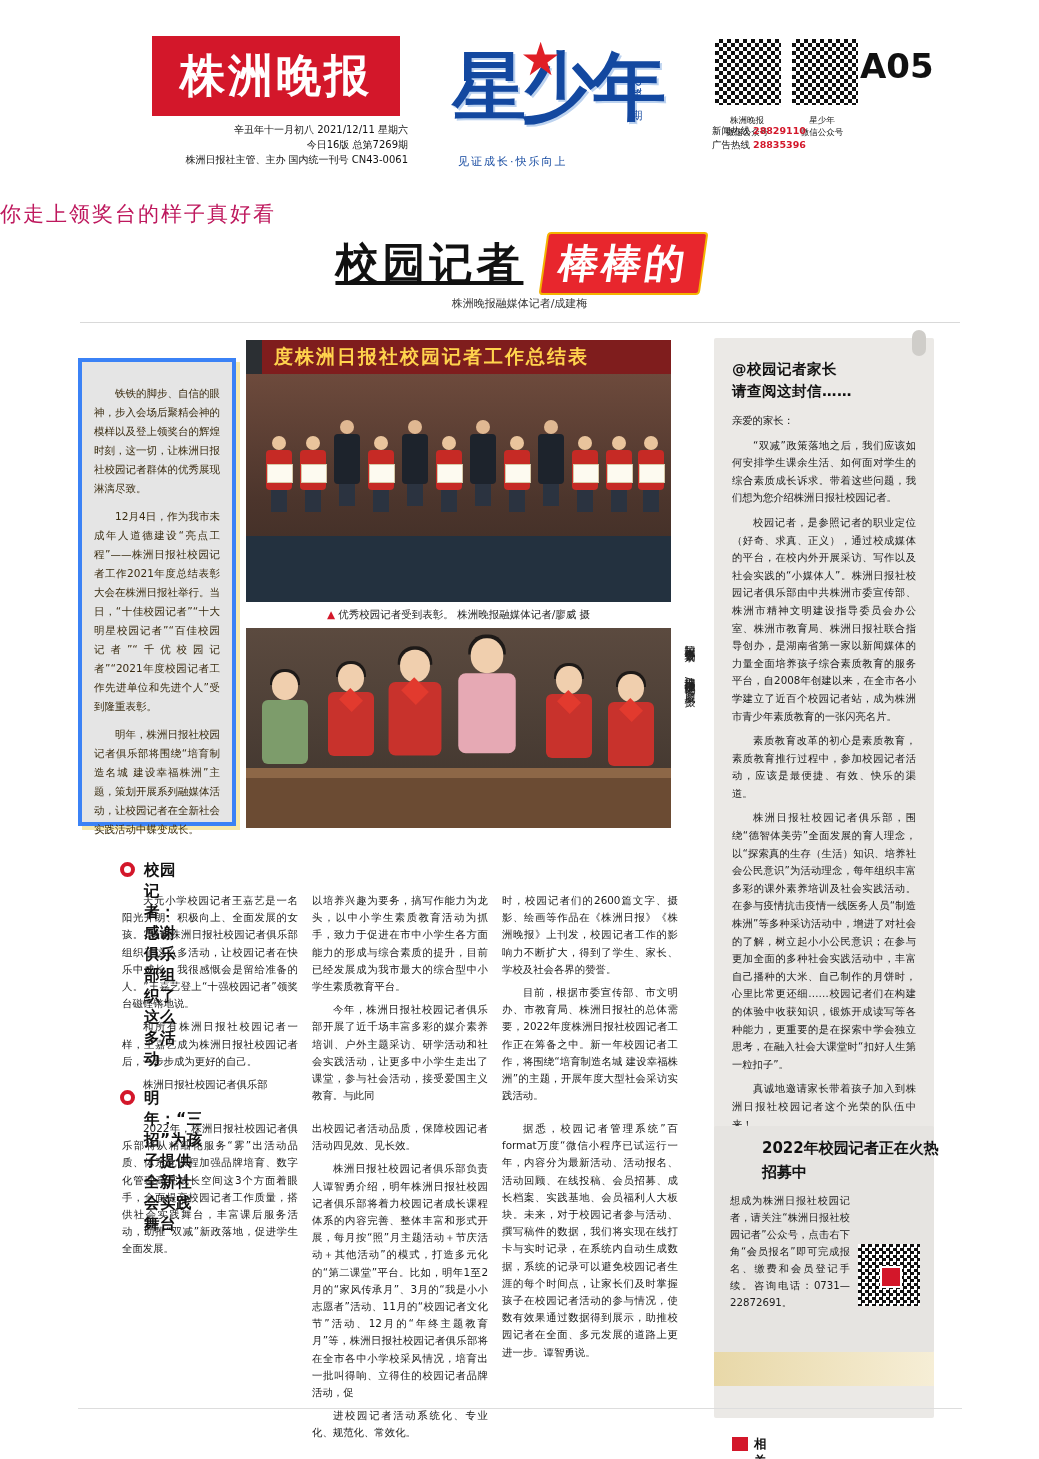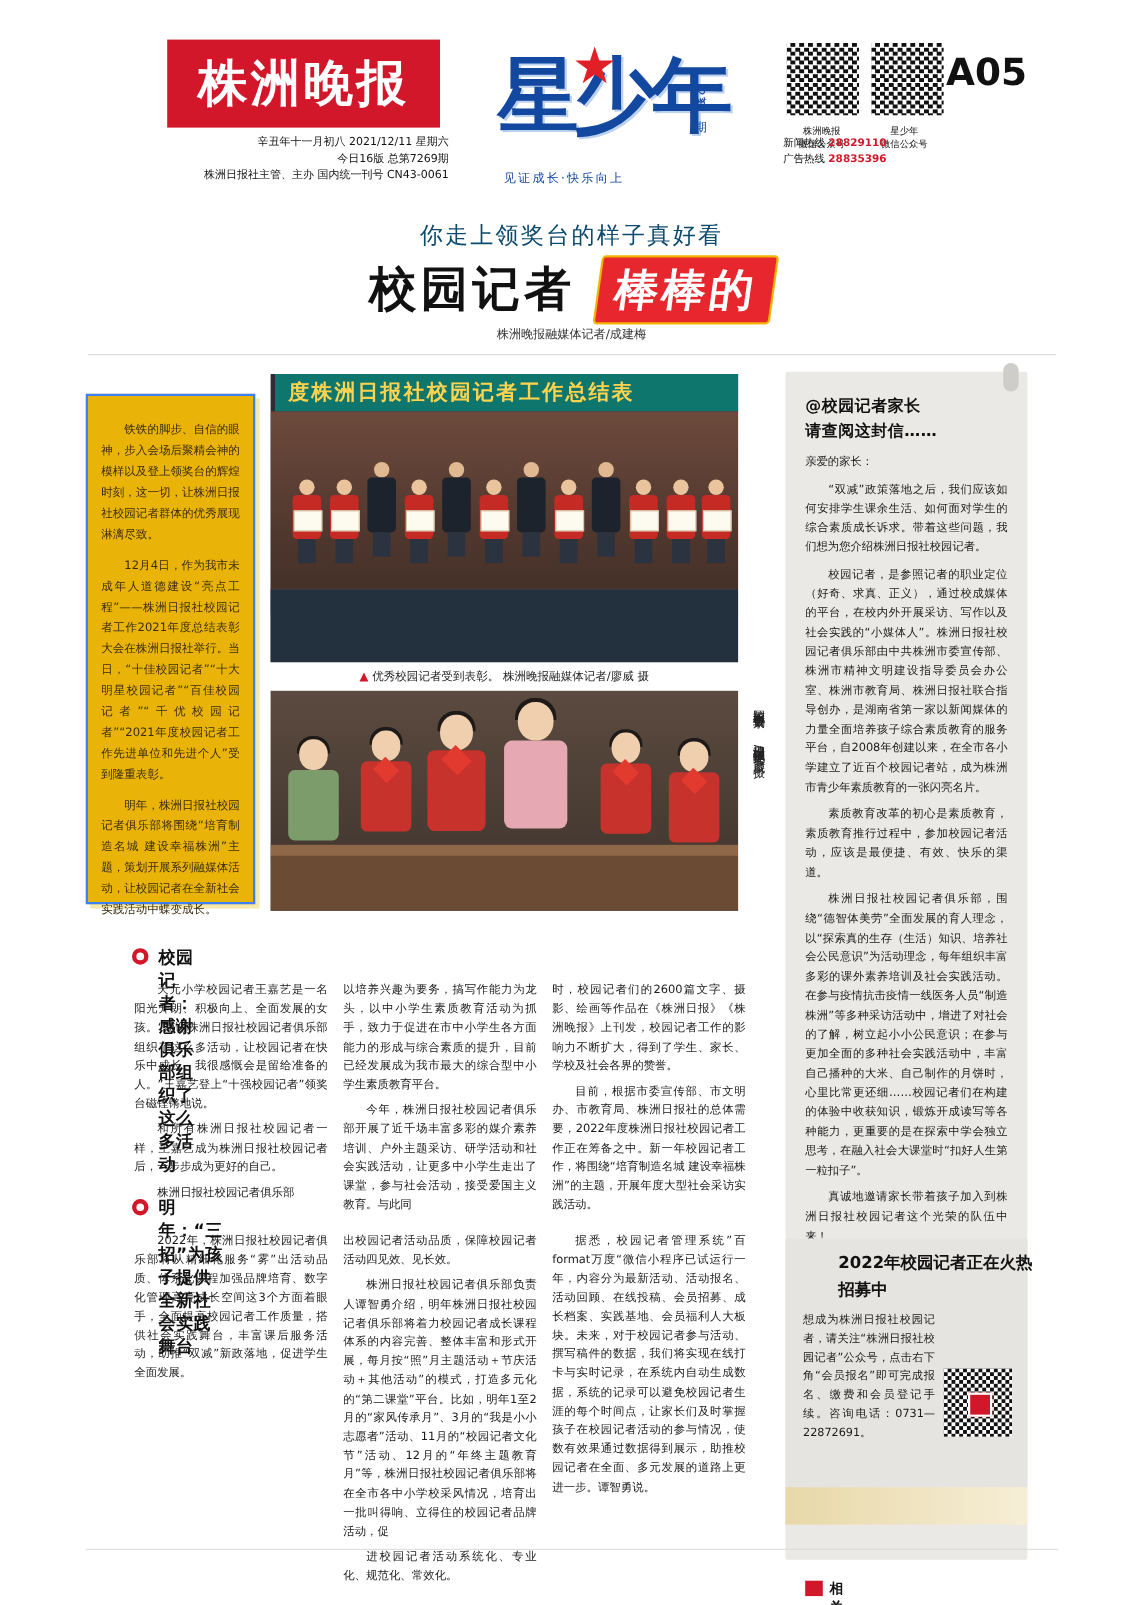--- a/index.html
+++ b/index.html
@@ -43,50 +43,50 @@
   .qr{width:66px;height:66px;background:
       repeating-conic-gradient(#111 0% 25%, #fff 0% 50%) 0 0/8px 8px;
       border:3px solid #fff;display:inline-block;}
   .qr.b{filter:hue-rotate(0deg);}
   .qr-cap{font-size:8.5px;color:#111;text-align:center;width:70px;display:inline-block;line-height:12px;}
   .hot{position:absolute;left:712px;top:124px;font-size:9.5px;line-height:14px;color:#111;}
   .hot b{color:#d3172a;}
   .pagenum{position:absolute;left:860px;top:46px;font-size:34px;font-weight:bold;color:#111;}
 
   
-  .kicker{position:absolute;left:0;top:200px;width:1039px;text-align:center;
-    font-size:21px;color:#0c4a6e;letter-spacing:2px;}
+  .kicker{position:absolute;left:0;top:200px;width:1039px;
+    font-size:21px;color:#be185d;letter-spacing:2px;}
   .head-main{position:absolute;left:0;top:232px;width:1039px;text-align:center;}
-  .head-main .blk{font-size:43px;font-weight:bold;color:#111;letter-spacing:4px;vertical-align:middle;}
+  .head-main .blk{font-size:43px;font-weight:bold;color:#111;letter-spacing:4px;vertical-align:middle;text-decoration:underline;}
   .head-main .red{
     display:inline-block;font-size:40px;font-weight:bold;color:#fff;
     background:#e8262d;padding:2px 14px;margin-left:14px;border-radius:4px;
     transform:skewX(-8deg);letter-spacing:3px;vertical-align:middle;
     border:2px solid #f3b300;
   }
   .byline{position:absolute;left:0;top:296px;width:1039px;text-align:center;font-size:11px;color:#333;}
 
   
   .rule{position:absolute;left:80px;top:322px;width:880px;height:1px;background:#d9d9d9;}
 
   
   .note{
     position:absolute;left:78px;top:358px;width:150px;height:460px;
-    background:#eab308;border:2px solid #3b82f6;
+    background:#e5e5e5;border:4px solid #3b82f6;
     box-shadow:4px 4px 0 #f6e9ae;
   }
   .note .inner{
     padding:22px 12px 10px 12px;font-size:10.5px;line-height:19px;color:#3a2c10;
     writing-mode:horizontal-tb;text-align:justify;
   }
   .note .p{margin-bottom:9px;text-indent:21px;}
 
   
   .photo1{position:absolute;left:246px;top:340px;width:425px;height:262px;overflow:hidden;background:#2b2f33;}
-  .photo1 .band{position:absolute;left:4px;top:0;width:100%;height:34px;background:#0f766e;}
+  .photo1 .band{position:absolute;left:16px;top:0;width:100%;height:34px;background:#7f1d1d;}
   .photo1 .band span{position:absolute;left:12px;top:4px;color:#ffd34d;font-size:19px;font-weight:bold;letter-spacing:2px;}
   .photo1 .stage{position:absolute;left:0;top:34px;width:100%;height:228px;
      background:linear-gradient(#6d4a3c,#4c352c 55%,#3a2b24);}
   .photo1 .row{position:absolute;left:18px;top:96px;width:392px;height:78px;}
   .kid{position:absolute;width:30px;height:76px;}
   .kid .head{position:absolute;left:8px;top:0;width:14px;height:14px;border-radius:50%;background:#e9c49c;}
   .kid .body{position:absolute;left:2px;top:14px;width:26px;height:40px;background:#c62a25;border-radius:4px;}
   .kid .cert{position:absolute;left:3px;top:28px;width:24px;height:17px;background:#fdfaf0;border:1px solid #d7c9a8;}
   .kid .legs{position:absolute;left:7px;top:54px;width:16px;height:22px;background:#2b3340;}
   .kid.adult .body{background:#1d232c;}

